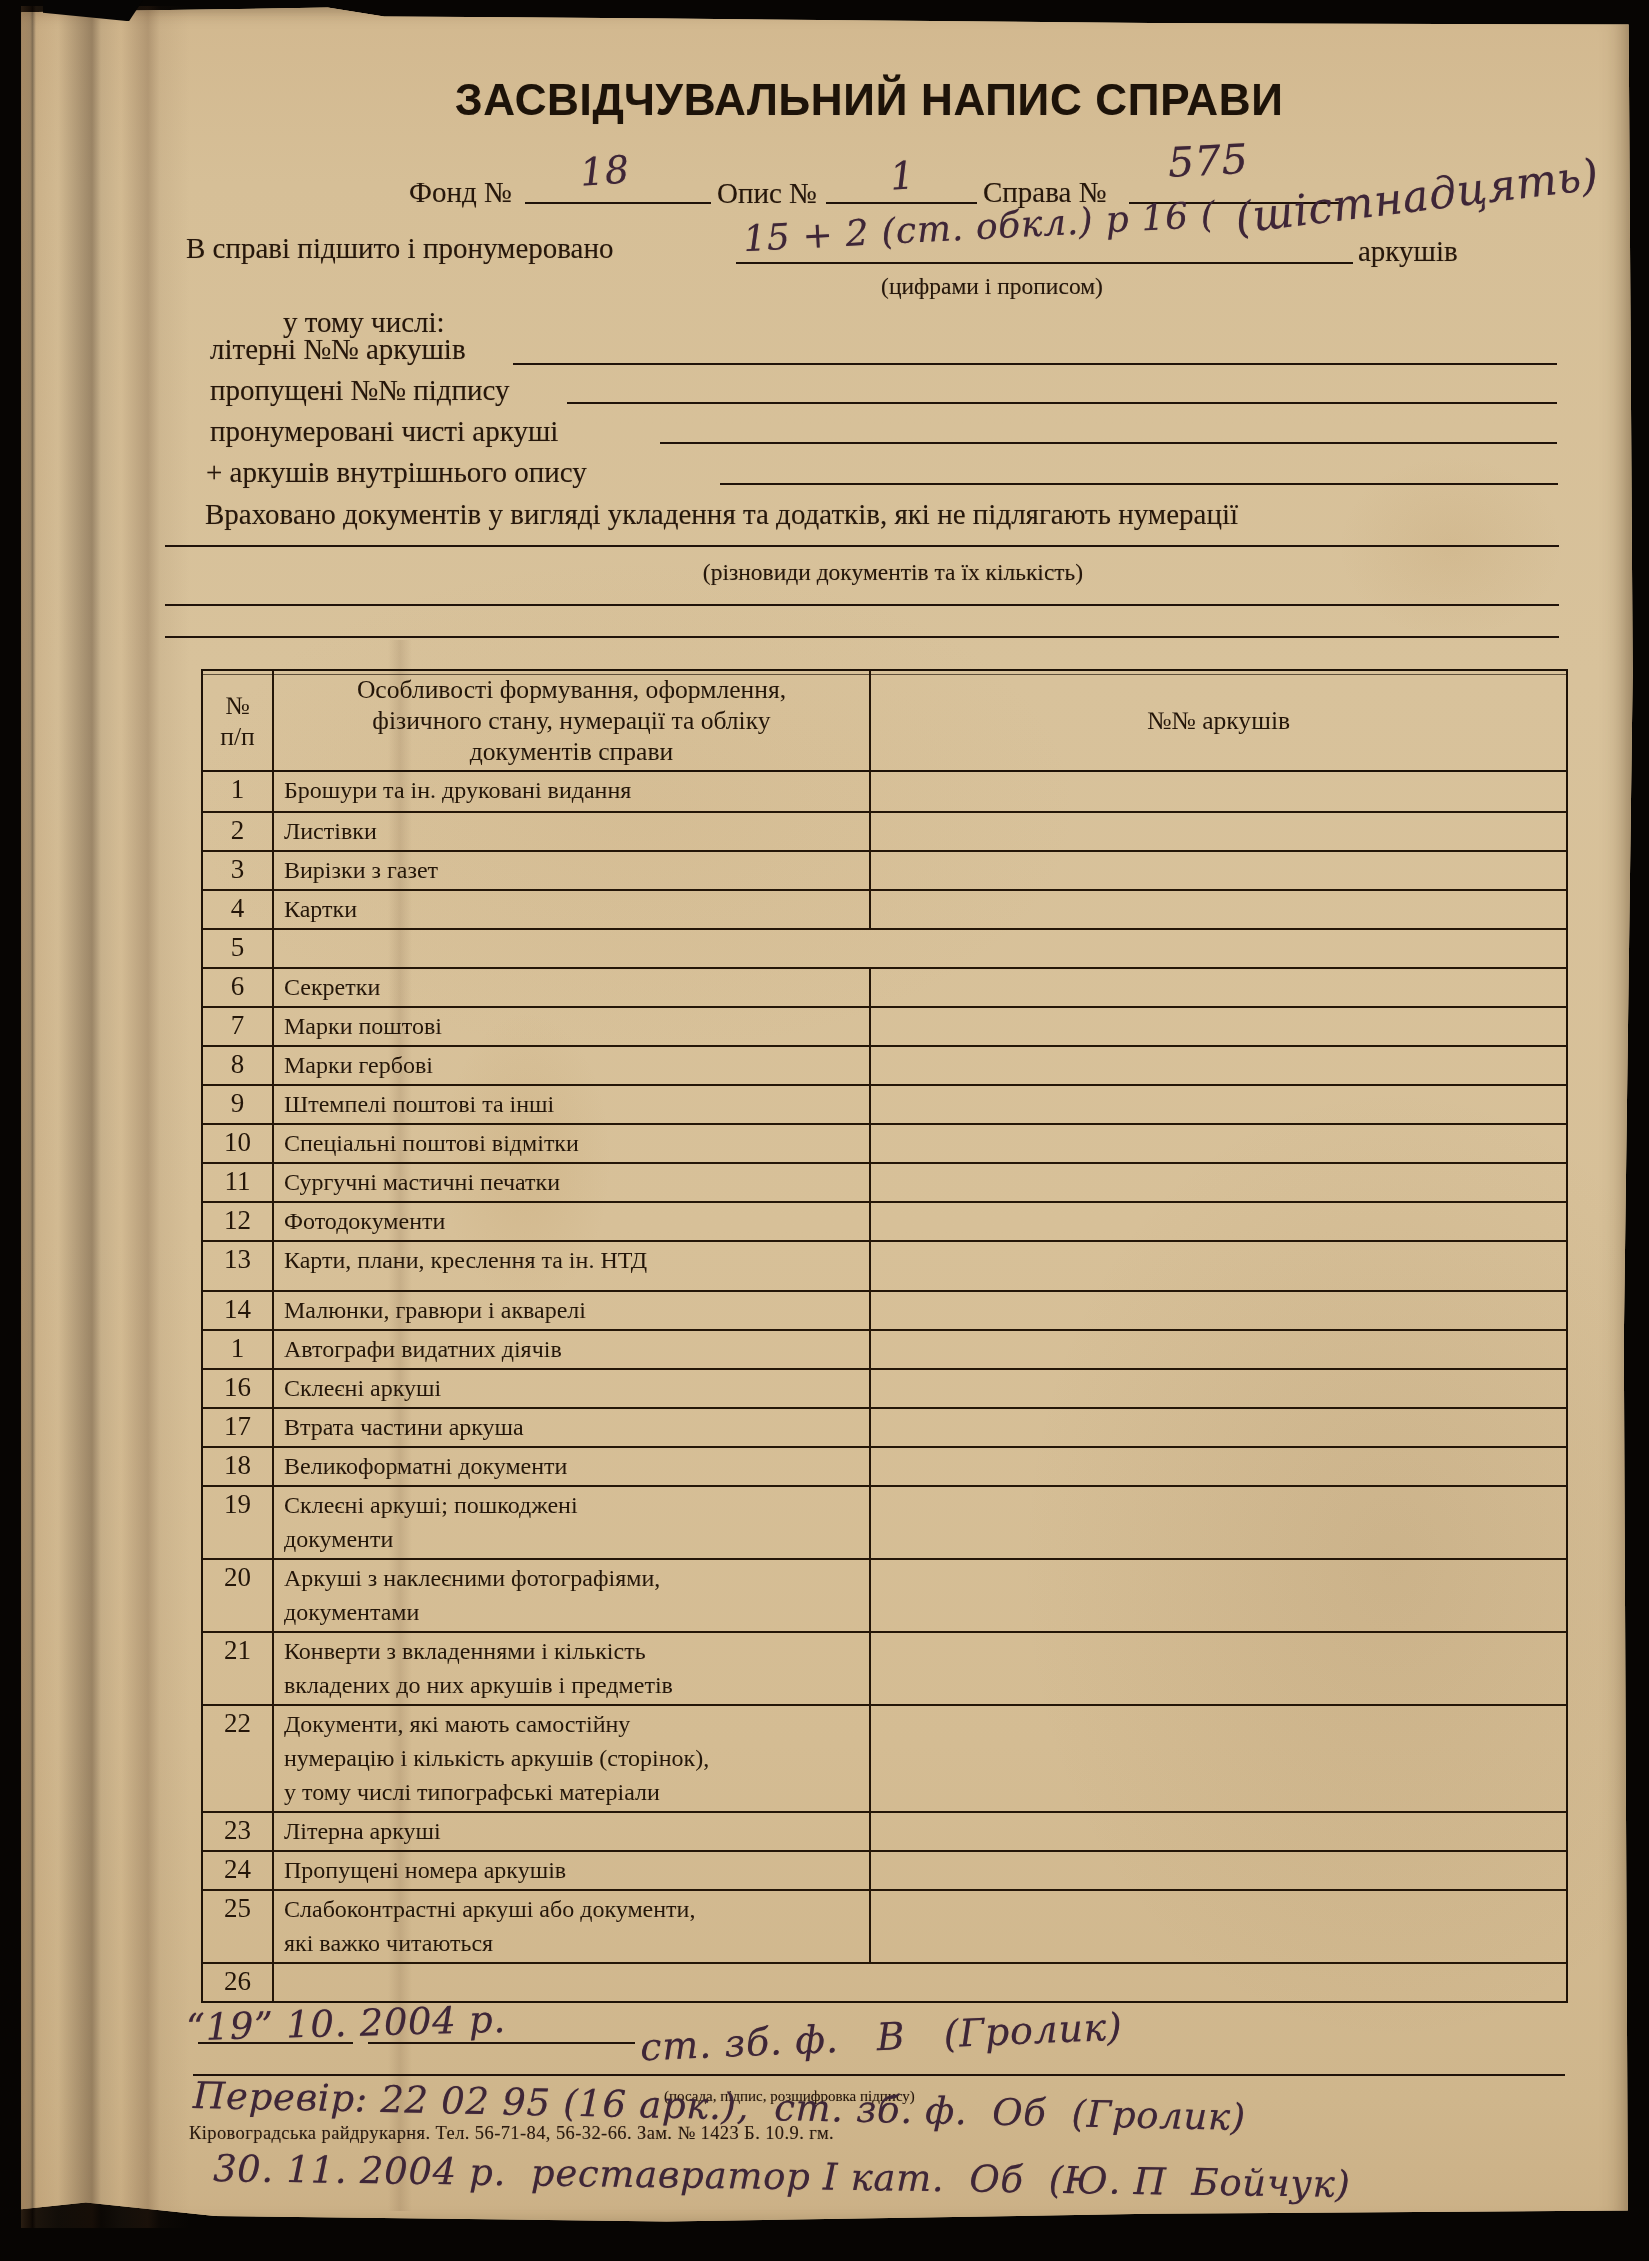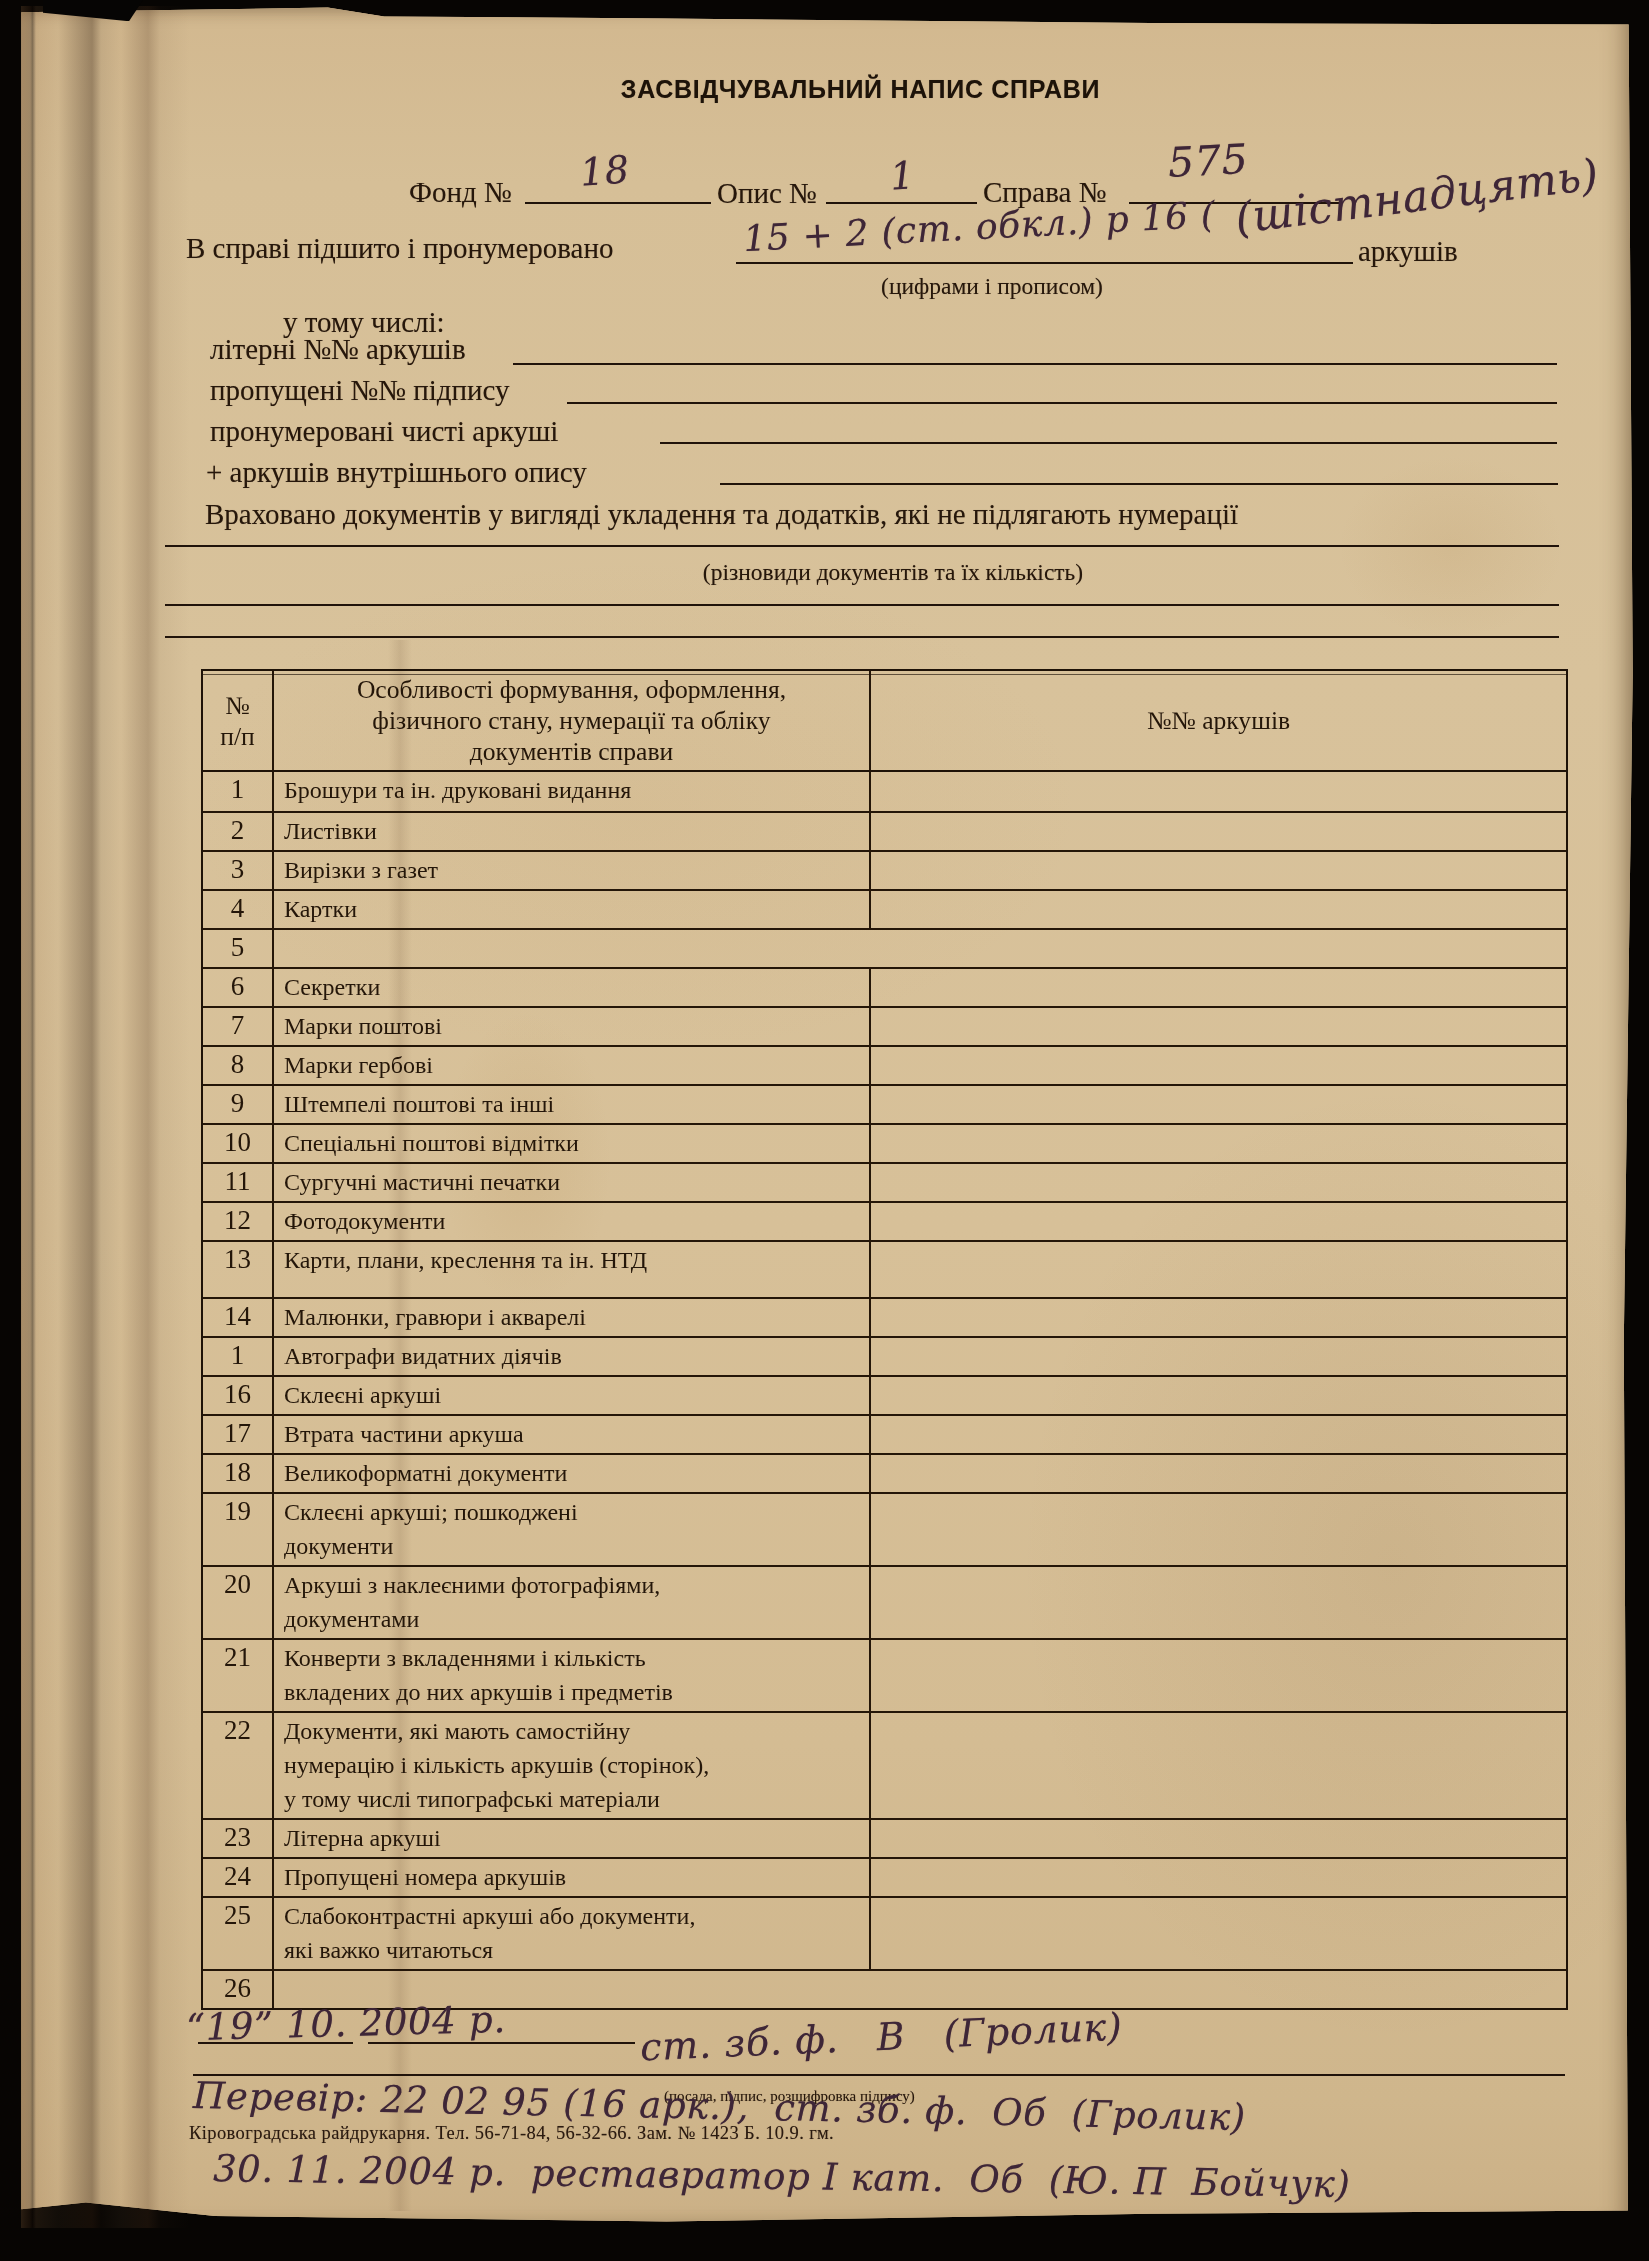--- a/index.html
+++ b/index.html
@@ -34,21 +34,21 @@
   .crease{
     position:absolute;left:388px;top:640px;width:24px;height:1571px;
     background:linear-gradient(90deg,rgba(0,0,0,0),rgba(90,60,35,.13),rgba(0,0,0,0));
   }
   .stain{position:absolute;border-radius:50%;}
   .stain.s1{left:441px;top:1010px;width:171px;height:299px;background:radial-gradient(ellipse,rgba(170,125,60,.12),rgba(0,0,0,0) 70%);}
   .stain.s2{left:1337px;top:455px;width:228px;height:185px;background:radial-gradient(ellipse,rgba(165,120,60,.10),rgba(0,0,0,0) 70%);}
   
   .txt{position:absolute;color:#26170b;font-size:29px;line-height:1.12;white-space:nowrap;text-shadow:0 0 0.7px rgba(40,20,10,.35);}
   .title{
-    font-family:"Liberation Sans", sans-serif;font-weight:bold;font-size:25px;letter-spacing:0.7px;
+    font-family:"Liberation Sans", sans-serif;font-weight:bold;font-size:44px;letter-spacing:0.7px;
     text-align:center;color:#1d1309;
   }
   .hint{font-size:23.5px;text-align:center;}
   .rule{position:absolute;height:0;border-bottom:2.1px solid #20130a;}
   
   .hand{
     position:absolute;color:#3e2637;font-style:italic;font-family:"DejaVu Serif", serif;
     white-space:pre;letter-spacing:0.7px;text-shadow:0 0 0.7px rgba(60,35,55,.5);
   }
   
@@ -179,21 +179,21 @@
       <div class="trow" style="height: 39px;">
         <div class="tcell tc-no">11</div>
         <div class="tcell tc-label">Сургучні мастичні печатки</div>
         <div class="tcell tc-sheets"></div>
       </div>
       <div class="trow" style="height: 39px;">
         <div class="tcell tc-no">12</div>
         <div class="tcell tc-label">Фотодокументи</div>
         <div class="tcell tc-sheets"></div>
       </div>
-      <div class="trow" style="height: 57px;">
+      <div class="trow" style="height: 50px;">
         <div class="tcell tc-no">13</div>
         <div class="tcell tc-label">Карти, плани, креслення та ін. НТД</div>
         <div class="tcell tc-sheets"></div>
       </div>
       <div class="trow" style="height: 39px;">
         <div class="tcell tc-no">14</div>
         <div class="tcell tc-label">Малюнки, гравюри і акварелі</div>
         <div class="tcell tc-sheets"></div>
       </div>
       <div class="trow" style="height: 39px;">

